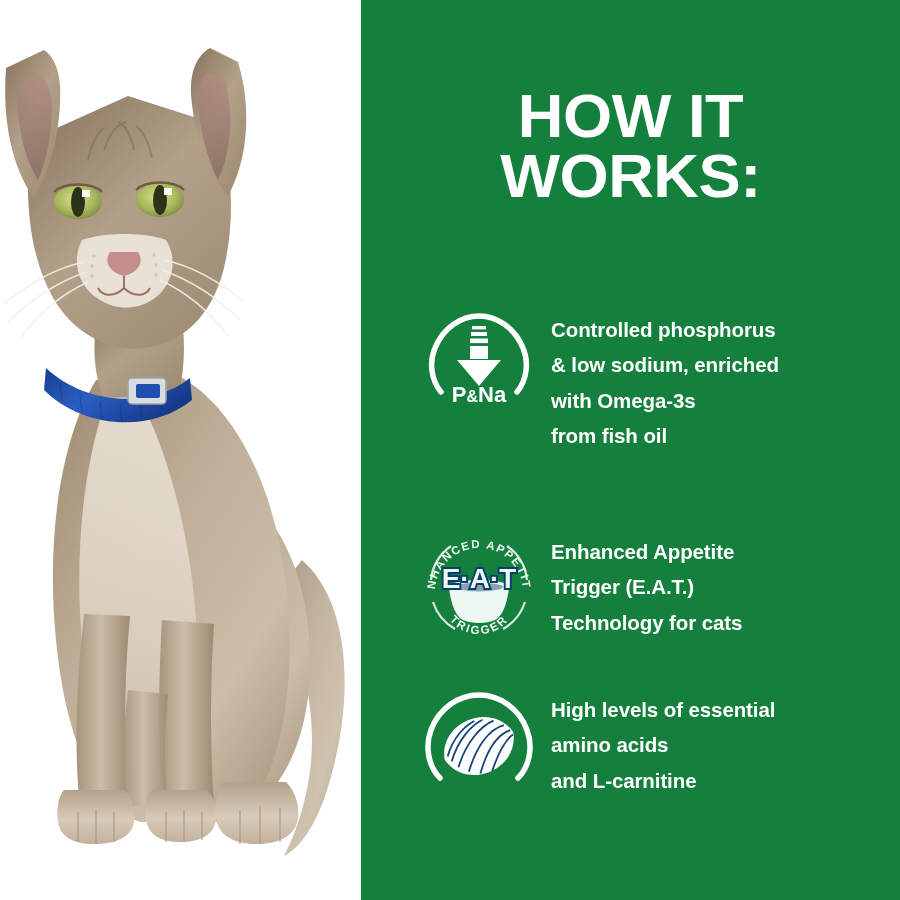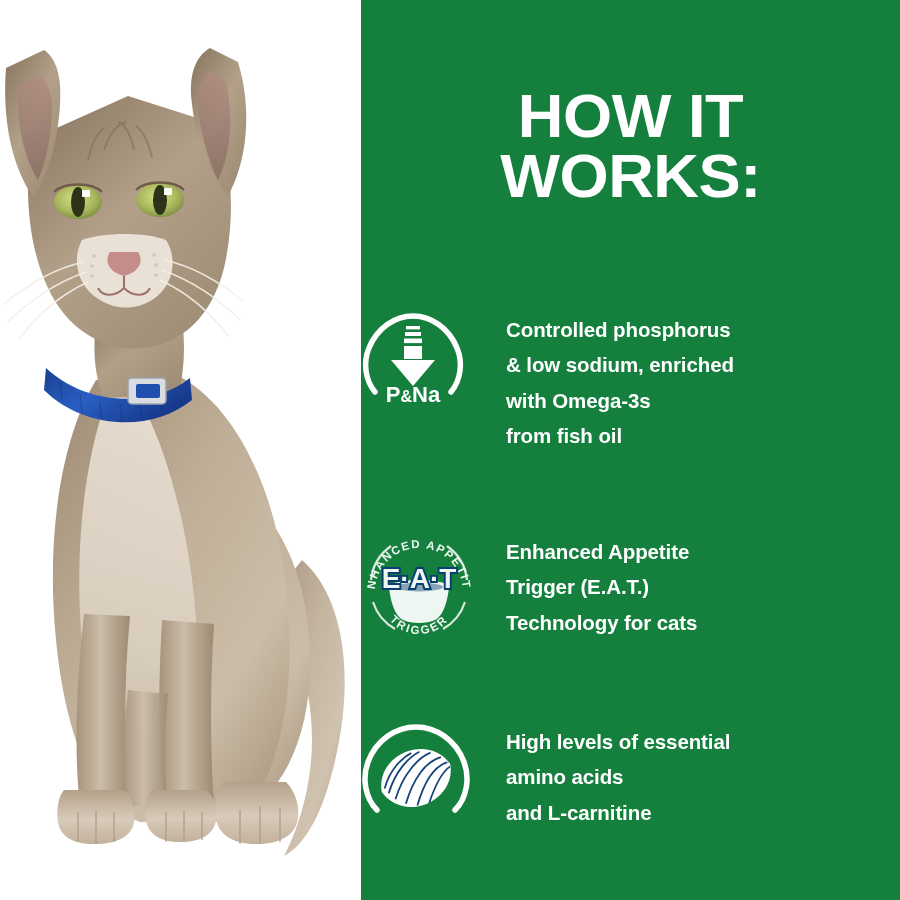--- a/index.html
+++ b/index.html
@@ -55,36 +55,38 @@
     position: absolute;
     left: 0;
     width: 539px;
     display: flex;
     align-items: flex-start;
   }
   .feature-icon {
     width: 145px;
     flex: 0 0 145px;
     display: flex;
+    justify-content: center;
     padding-top: 2px;
+    margin-left: 45px;
   }
   .feature-text {
     color: #ffffff;
     font-size: 20.5px;
     font-weight: 700;
     line-height: 1.72;
     letter-spacing: -0.1px;
     white-space: pre-line;
     padding-top: 0px;
     margin-top: 6px;
   }
 
   #feature-0 { top: 306px; }
   #feature-1 { top: 528px; }
-  #feature-2 { top: 718px; }
+  #feature-2 { top: 686px; }
 
   .icon-svg { display: block; }
   .eat-badge { opacity: 0.93; }
 </style>
 </head>
 <body>
 
 <div id="page">
 
   <div class="photo-pane">

